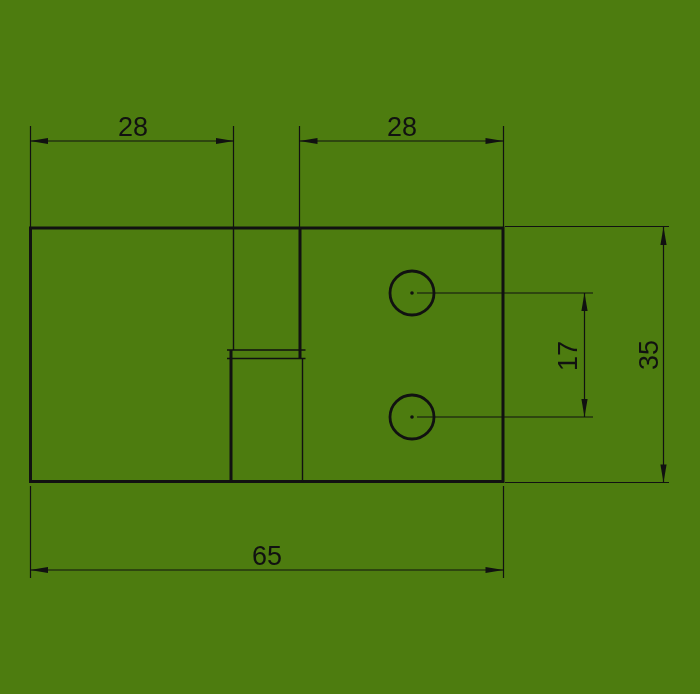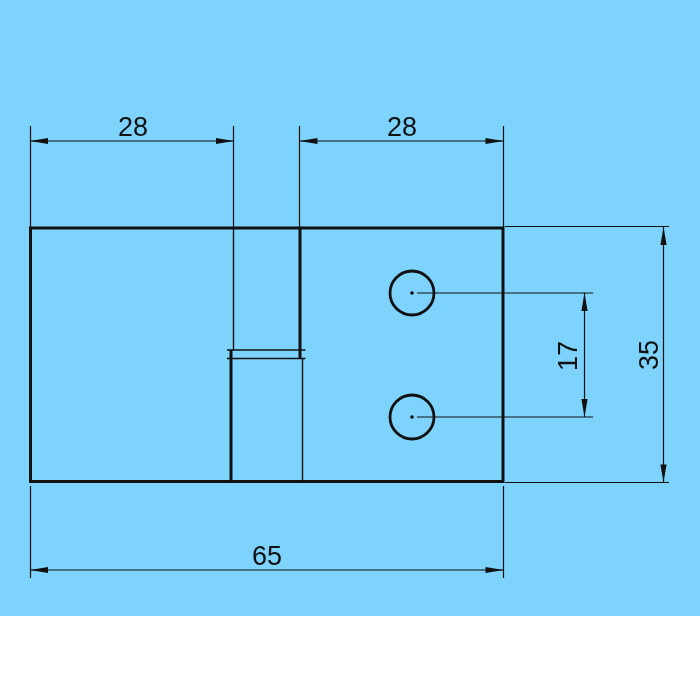--- a/index.html
+++ b/index.html
@@ -3,22 +3,22 @@
 <meta charset="utf-8">
 <style>
   html, body {
     margin: 0;
     padding: 0;
     background: #ffffff;
   }
   .canvas {
     position: relative;
     width: 700px;
-    height: 616px;
-    background: #7dd3fc;
+    height: 694px;
+    background: #4d7c0f;
     overflow: hidden;
   }
   svg text {
     font-family: "Liberation Sans", sans-serif;
     font-size: 27px;
     fill: #111111;
   }
 </style>
 </head>
 <body>

